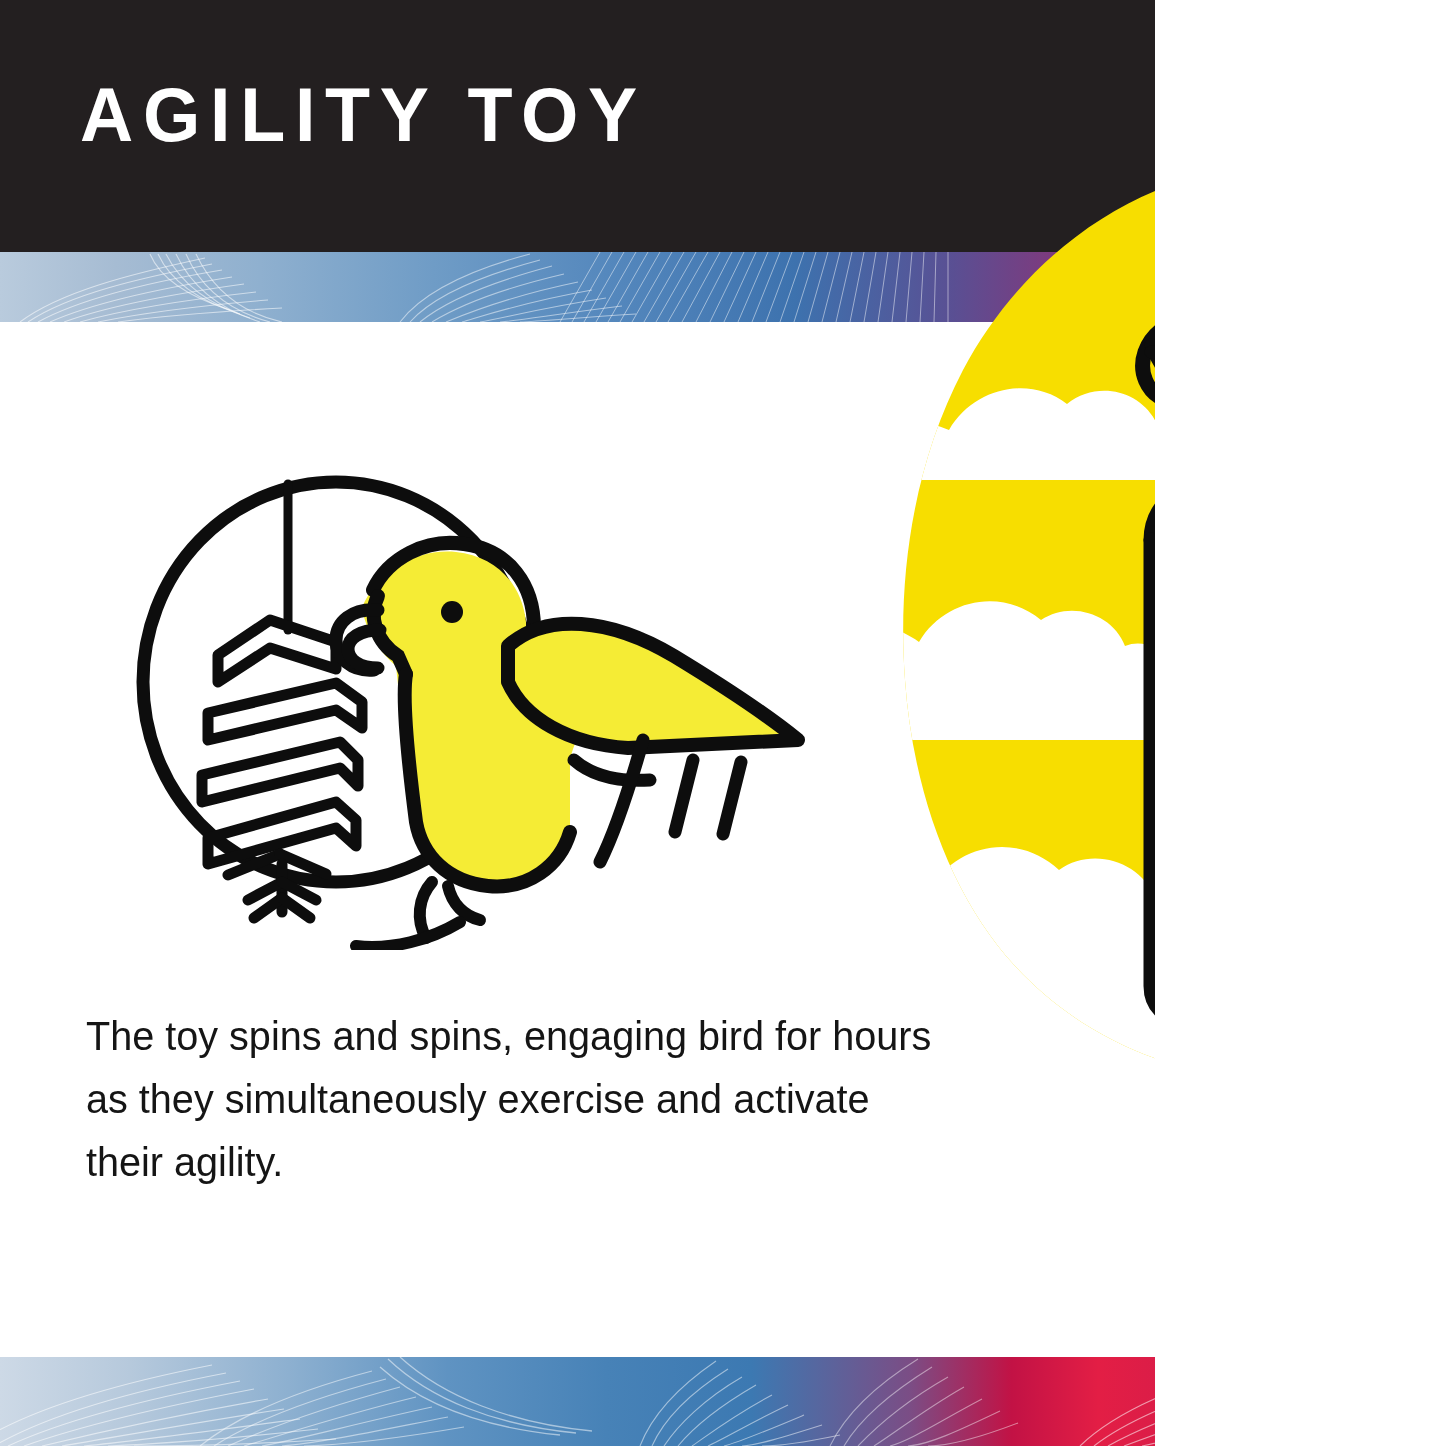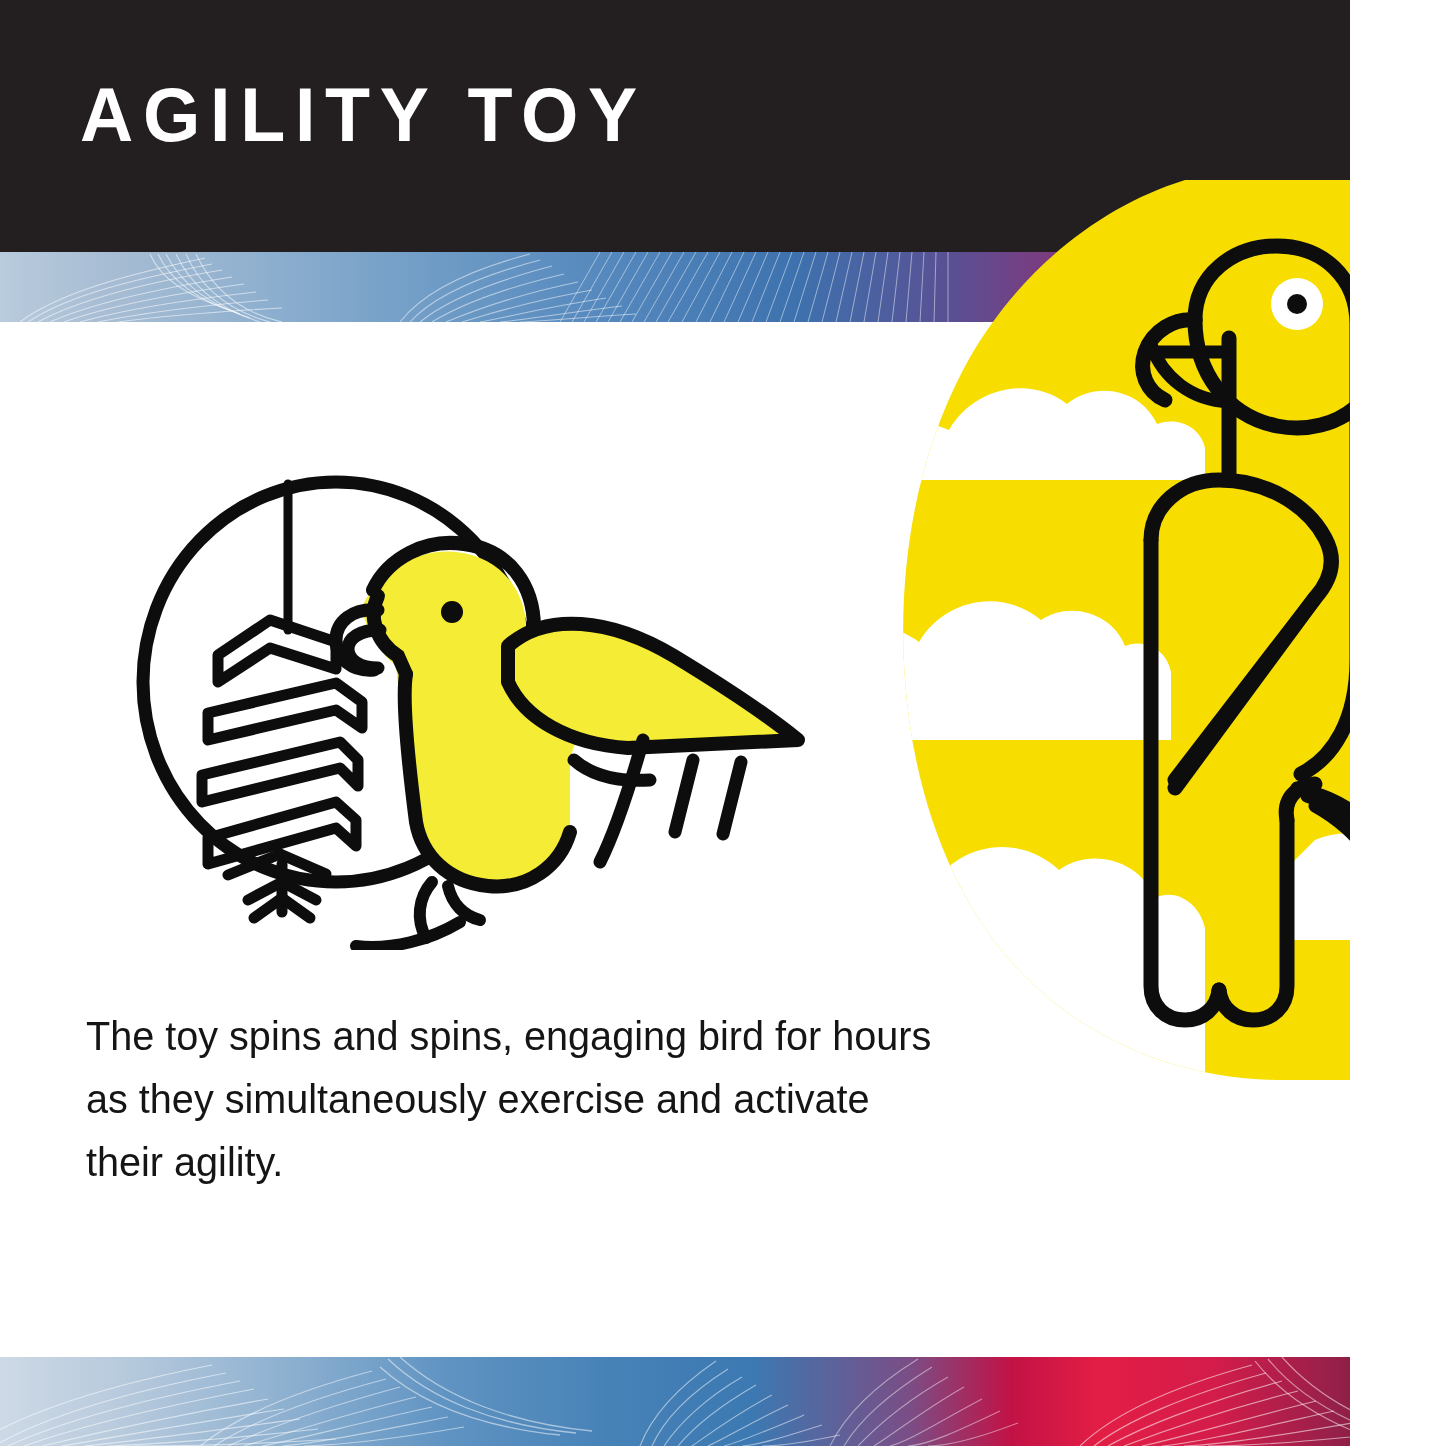--- a/index.html
+++ b/index.html
@@ -5,21 +5,21 @@
   html, body {
     margin: 0;
     padding: 0;
     background: #ffffff;
   }
   body {
     font-family: "Liberation Sans", sans-serif;
   }
   .page {
     position: relative;
-    width: 1350px;
+    width: 1155px;
     height: 1446px;
     background: #be185d;
     overflow: hidden;
   }
 
   
   .header-bar {
     position: absolute;
     left: 0;
     top: 0;

